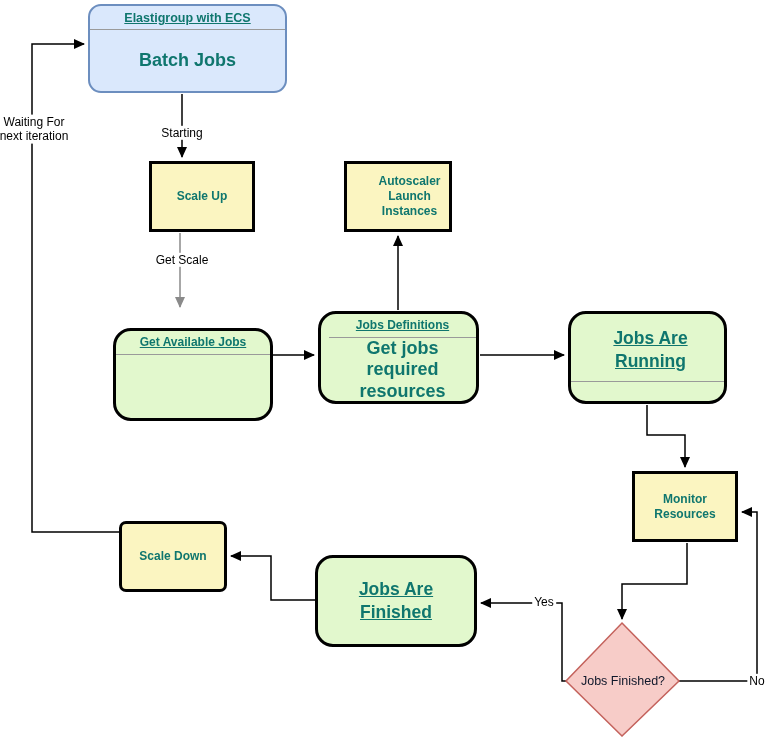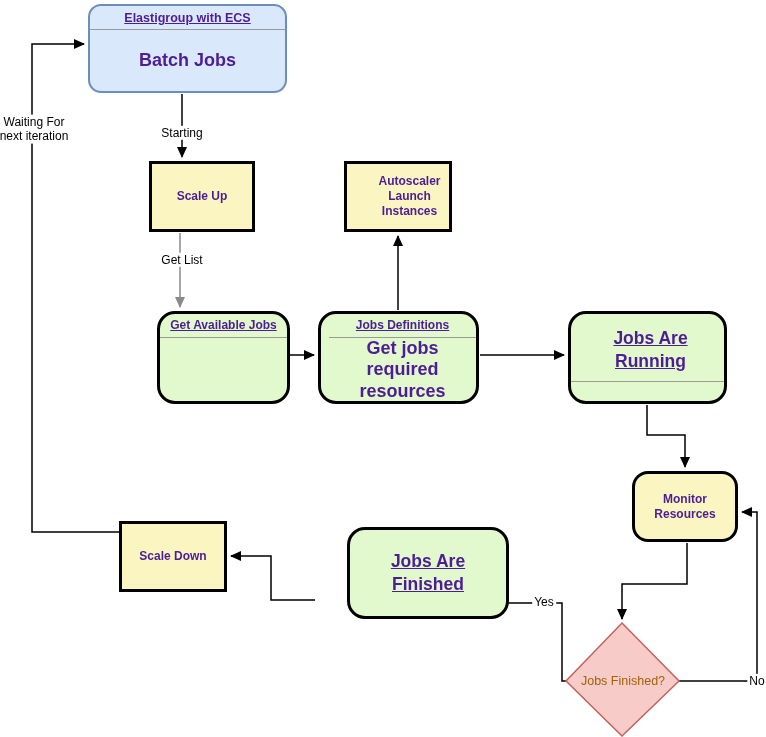--- a/index.html
+++ b/index.html
@@ -3,21 +3,21 @@
 <meta charset="utf-8">
 <style>
   html,body{margin:0;padding:0;background:#fff;}
   #canvas{
     position:relative;width:766px;height:737px;background:#ffffff;
     font-family:"Liberation Sans",sans-serif;overflow:hidden;
   }
   svg.wires{position:absolute;left:0;top:0;pointer-events:none;}
   .node{
     position:absolute;box-sizing:border-box;display:flex;flex-direction:column;
-    color:#4c1d95;
+    color:#0f766e;
   }
   .yellow{background:#FBF5C1;border:3px solid #000;}
   .green{background:#E2F8CD;border:3px solid #000;border-radius:18px;}
   .blue{background:#DAE8FC;border:2px solid #6C8EBF;border-radius:13px;}
   .node-header{
     font-weight:bold;text-decoration:underline;text-align:center;
     font-size:12.5px;padding:5px 2px 4px;line-height:1.15;
   }
   .hdr-big{font-size:17.5px;line-height:1.3;padding-top:8px;}
   .divider{border-top:1px solid #9a9a9a;width:100%;}
@@ -37,21 +37,21 @@
     text-align:center;white-space:pre-line;line-height:1.3;
   }
   .fixed-h{flex:none;display:flex;align-items:center;justify-content:center;margin-left:6px;}
   .edge-label{
     position:absolute;transform:translate(-50%,-50%);background:#ffffff;
     font-size:12px;color:#000;text-align:center;white-space:pre-line;
     line-height:1.2;padding:0 2px;
   }
   .diamond-label{
     position:absolute;transform:translate(-50%,-50%);
-    font-size:12.5px;color:#a16207;text-align:center;background:transparent;
+    font-size:12.5px;color:#0f172a;text-align:center;background:transparent;
   }
 </style>
 </head>
 <body>
 
 <div id="canvas">
 
   <svg class="wires" width="766" height="737" viewBox="0 0 766 737">
     <defs>
       <marker id="ah" markerUnits="userSpaceOnUse" markerWidth="13" markerHeight="13" refX="11" refY="6" orient="auto">
@@ -96,55 +96,55 @@
   <div class="node yellow" style="left:126px;top:161px;width:106px;height:71px;margin-left:23px;">
     <div class="simple-label">Scale Up</div>
   </div>
 
   <div class="node yellow" style="left:344px;top:161px;width:108px;height:71px;padding-left:23px;">
     <div class="simple-label">Autoscaler
 Launch
 Instances</div>
   </div>
 
-  <div class="node green" style="left:113px;top:311px;width:133px;height:93px;margin-left:44px;">
+  <div class="node green" style="left:113px;top:328px;width:160px;height:93px;">
     <div class="node-header" style="font-size:12px;">Get Available Jobs</div>
     <div class="divider"></div>
   </div>
 
   <div class="node green" style="left:318px;top:311px;width:161px;height:93px;padding-left:8px;">
     <div class="node-header" style="font-size:12px;">Jobs Definitions</div>
     <div class="divider"></div>
     <div class="node-body">Get jobs
 required resources</div>
   </div>
 
   <div class="node green" style="left:568px;top:311px;width:159px;height:93px;">
     <div class="node-header hdr-big fixed-h" style="height:55px;">Jobs Are 
 Running</div>
     <div class="divider"></div>
     <div style="flex:1;"></div>
   </div>
 
-  <div class="node yellow" style="left:632px;top:471px;width:106px;height:71px;border-radius:16px;">
+  <div class="node yellow" style="left:632px;top:471px;width:106px;height:71px;">
     <div class="simple-label">Monitor
 Resources</div>
   </div>
 
-  <div class="node green" style="left:315px;top:527px;width:162px;height:92px;margin-left:32px;">
+  <div class="node green" style="left:315px;top:555px;width:162px;height:92px;">
     <div class="title-only">Jobs Are 
 Finished</div>
   </div>
 
-  <div class="node yellow" style="left:119px;top:521px;width:108px;height:71px;">
+  <div class="node yellow" style="left:119px;top:521px;width:108px;height:71px;border-radius:7px;">
     <div class="simple-label">Scale Down</div>
   </div>
 
   <div class="diamond-label" style="left:623px;top:681px;">Jobs Finished?</div>
 
   <div class="edge-label" style="left:182px;top:133px;text-align:center;">Starting</div>
-  <div class="edge-label" style="left:182px;top:260px;">Get List</div>
+  <div class="edge-label" style="left:182px;top:260px;">Get Scale</div>
   <div class="edge-label" style="left:34px;top:129px;">Waiting For
 next iteration</div>
   <div class="edge-label" style="left:544px;top:602px;">Yes</div>
   <div class="edge-label" style="left:757px;top:633px;margin-top:48px;">No</div>
 
 </div>
 
 </body></html>

